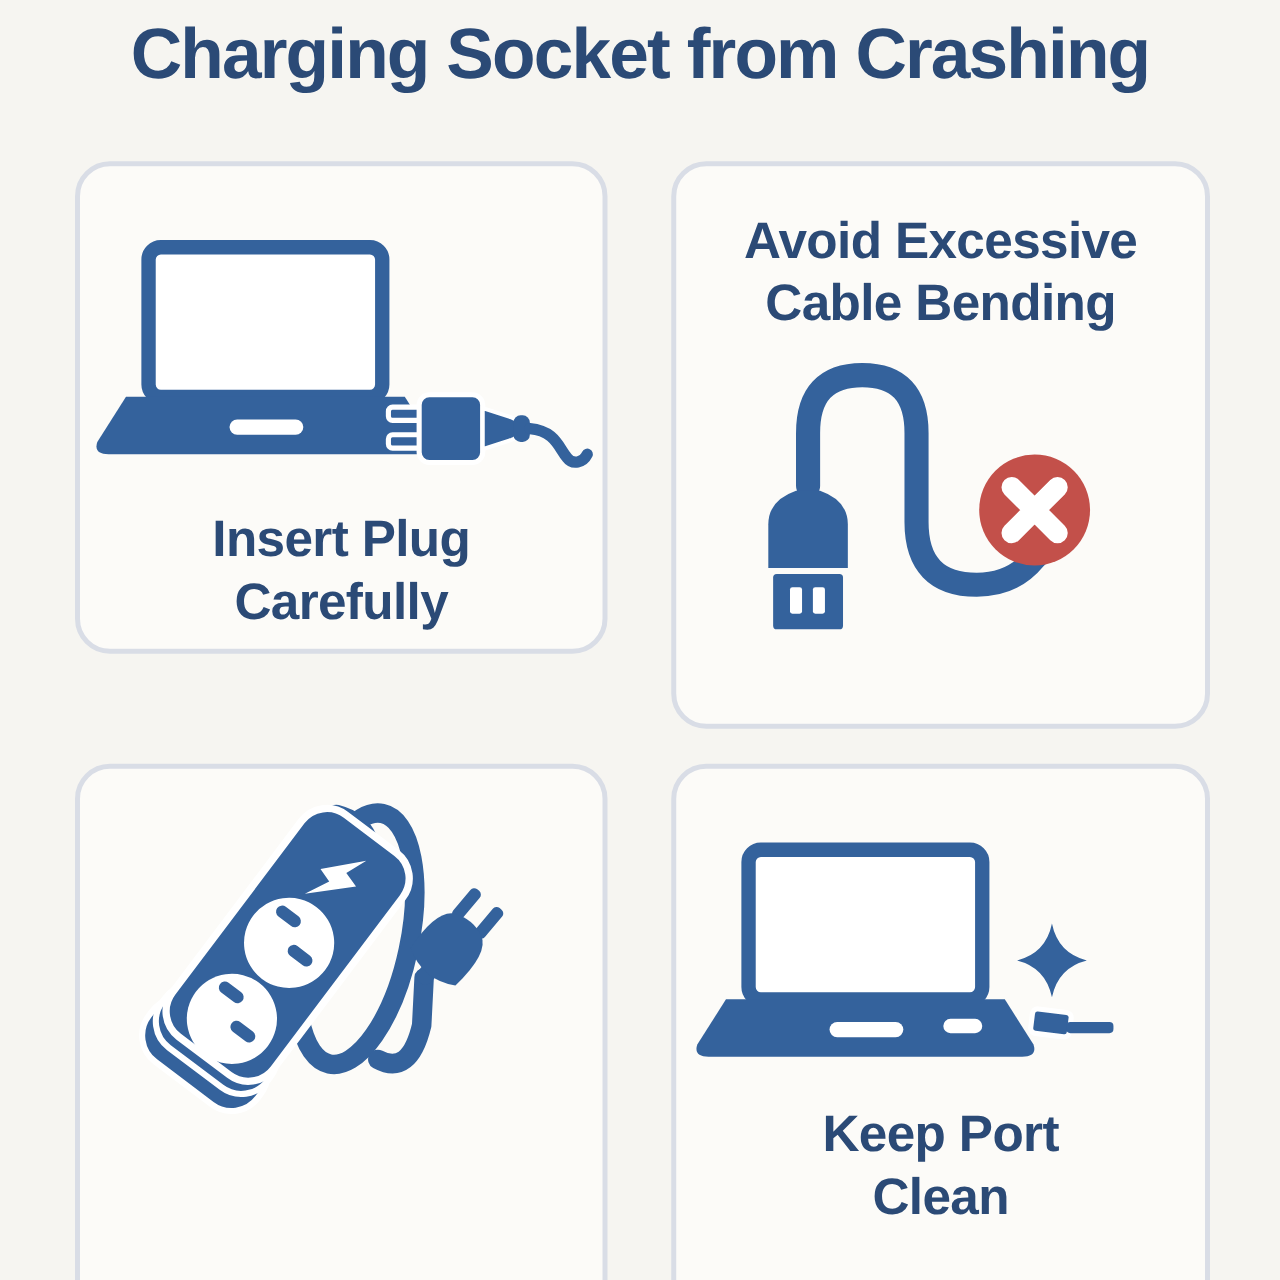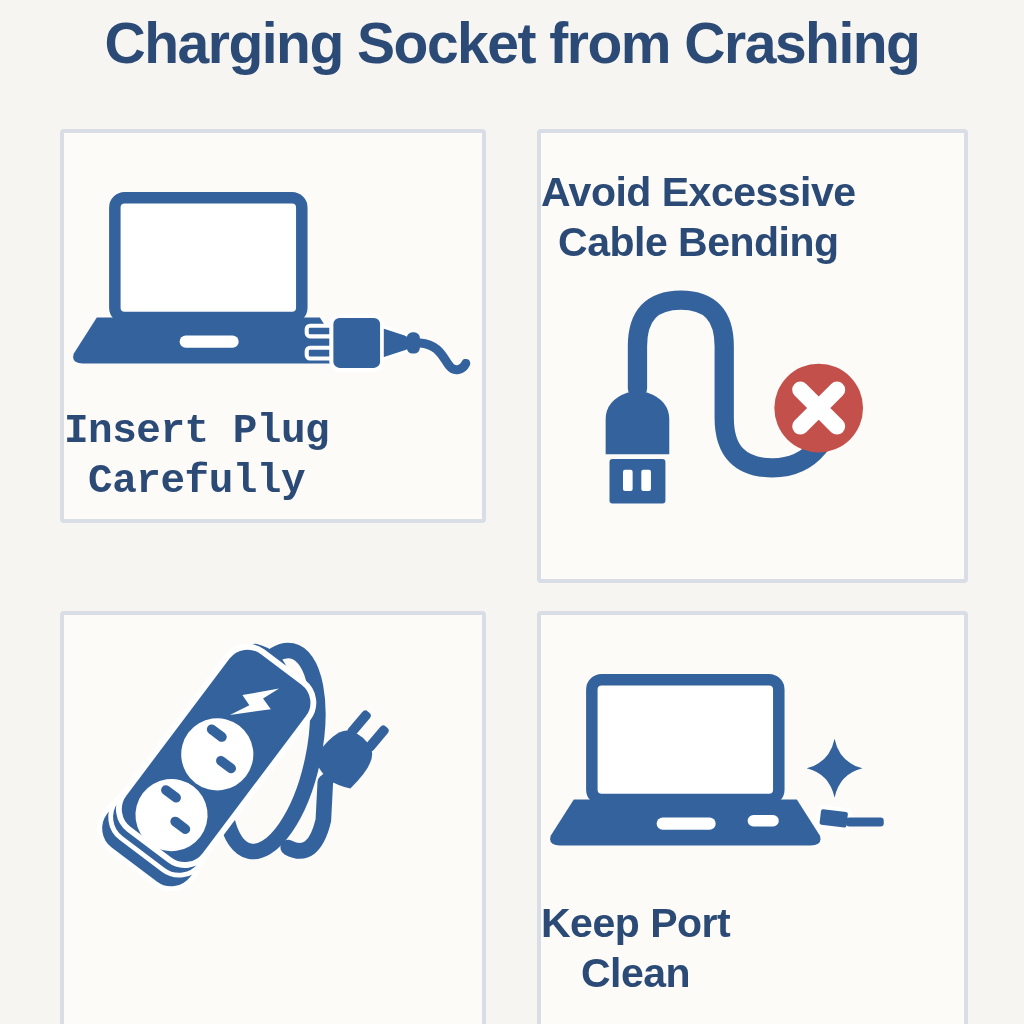--- a/index.html
+++ b/index.html
@@ -23,26 +23,26 @@
     text-align:center;
     font-size:57px;
     font-weight:700;
     letter-spacing:-1.5px;
     color:var(--text-navy);
   }
   .card{
     position:absolute;
     background:var(--card-bg);
     border:4px solid var(--card-border);
-    border-radius:4px;
+    border-radius:28px;
     display:flex;
     flex-direction:column;
-    align-items:flex-start;
+    align-items:center;
   }
-  .card-1{left:60px;  top:129px; width:426px; height:394px;font-family:Liberation Mono, monospace;}
+  .card-1{left:60px;  top:129px; width:426px; height:394px;}
   .card-2{left:537px; top:129px; width:431px; height:454px;}
   .card-3{left:60px;  top:611px; width:426px; height:470px;}
   .card-4{left:537px; top:611px; width:431px; height:470px;}
   .label{
     font-size:41px;
     font-weight:700;
     line-height:1.22;
     letter-spacing:-0.5px;
     color:var(--text-navy);
     text-align:center;
@@ -147,15 +147,15 @@
       <path class="b" d="M40 154 L312 154 L340 198 Q344 210 329 210 L23 210 Q8 210 12 198 Z"></path>
       <rect class="w" x="141" y="176" width="72" height="15" rx="7.5"></rect>
       <rect class="w" x="252" y="173" width="38" height="14" rx="7"></rect>
       <g>
         <rect class="b ws" x="338" y="165" width="38" height="24" rx="5" transform="rotate(7 357 177)"></rect>
         <rect class="b" x="372" y="176" width="46" height="11" rx="4"></rect>
       </g>
       <path class="b" transform="translate(358,116)" d="M0 -36 Q6 -7 34 0 Q6 7 0 36 Q-6 7 -34 0 Q-6 -7 0 -36 Z"></path>
     </svg>
   </div>
-  <div class="label label-bottom" style="margin-top:36px;">Keep Port
+  <div class="label label-bottom" style="margin-top:20px;">Keep Port
 Clean</div>
 </section>
 
 </body></html>

